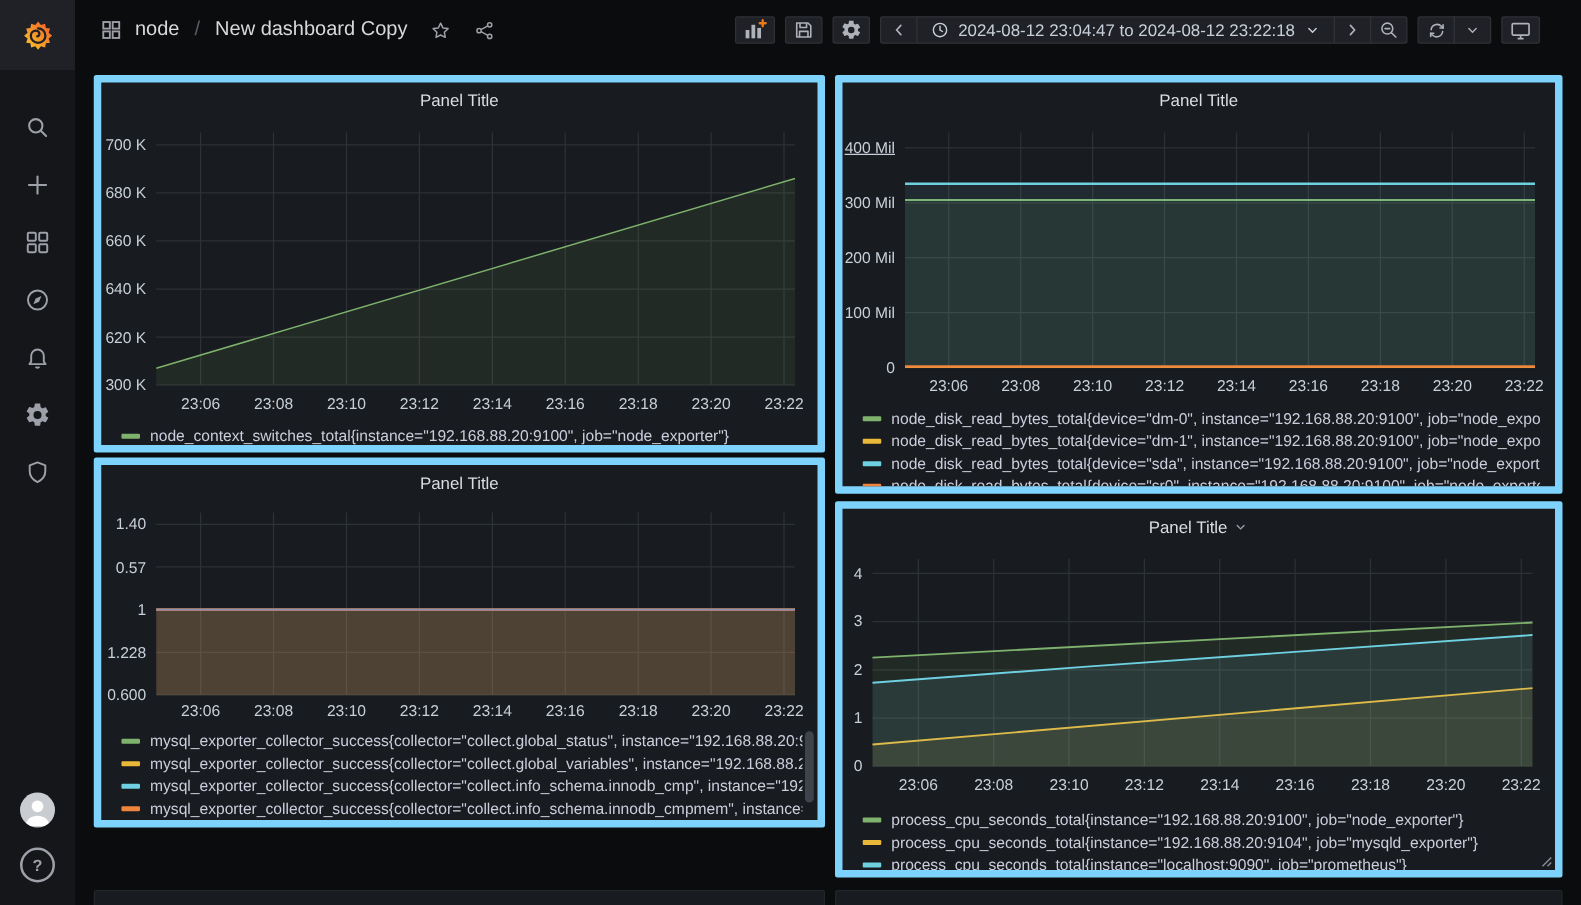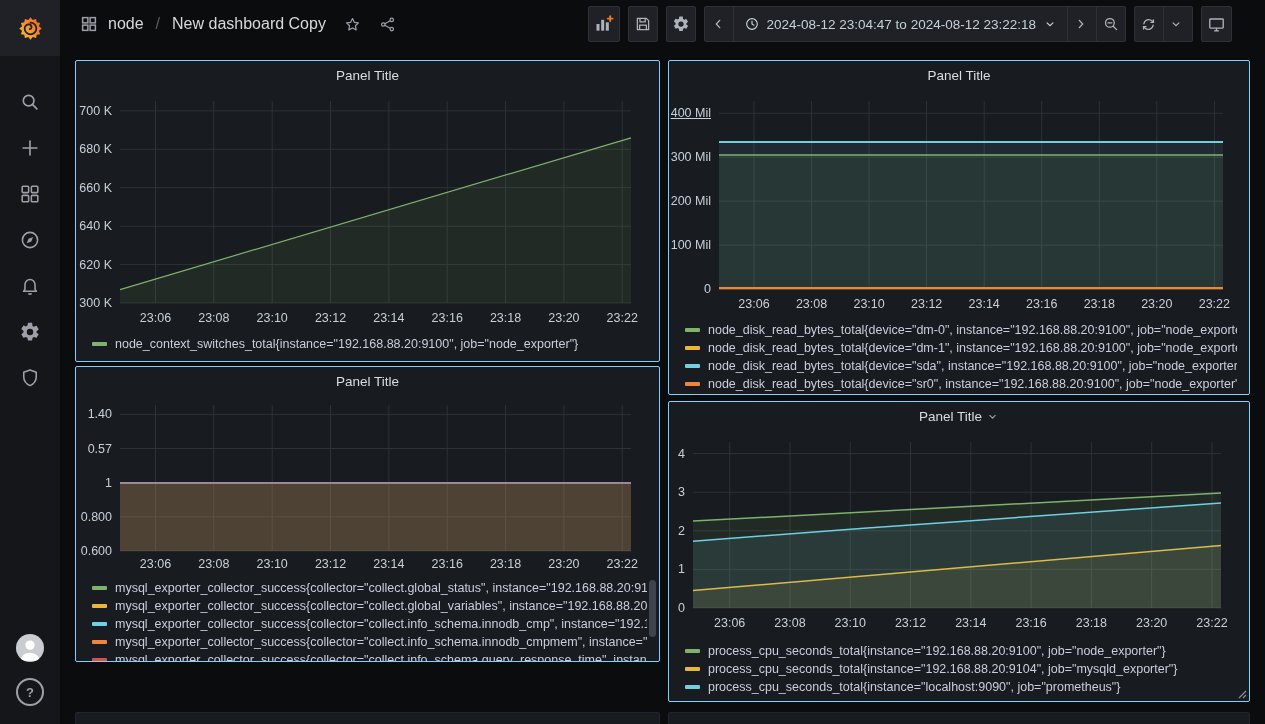--- a/index.html
+++ b/index.html
@@ -16,28 +16,28 @@
   .side-bottom{margin-top:auto;display:flex;flex-direction:column;align-items:center;gap:16px;margin-bottom:18px}
   .avatar{width:28px;height:28px;border-radius:50%;background:#c9ccd0;overflow:hidden;display:flex;align-items:flex-end;justify-content:center;cursor:pointer}
   .help-circle{width:24px;height:24px;border-radius:50%;border:2px solid #9da0a8;color:#9da0a8;font-size:13px;font-weight:bold;display:flex;align-items:center;justify-content:center;cursor:pointer}
   
   .navbar{position:absolute;left:60px;top:0;right:0;height:48px;display:flex;align-items:center;padding:0 33px 0 20px;box-sizing:border-box}
   .crumb{display:flex;align-items:center;gap:10px;color:#d8d9da;font-size:16px}
   .crumb .grid-ic{color:#9da0a8;display:flex}
   .crumb .sep{color:#5a5e66;margin:0 2px}
   .crumb-action{color:#9da0a8;display:flex;margin-left:8px;cursor:pointer}
   .nav-right{margin-left:auto;display:flex;align-items:center;gap:8px}
-  .btn{height:36px;min-width:30px;display:inline-flex;align-items:center;background:#1f2126;border:1px solid #2e3136;border-radius:2px;color:#aeb2b9;padding:0 5px;box-sizing:border-box;cursor:pointer}
+  .btn{height:22px;min-width:30px;display:inline-flex;align-items:center;justify-content:center;background:#1f2126;border:1px solid #2e3136;border-radius:2px;color:#aeb2b9;padding:0 5px;box-sizing:border-box;cursor:pointer}
   .btn-group{display:inline-flex}
   .btn-group .btn{border-radius:0;margin-left:-1px}
   .btn-group .btn:first-child{border-radius:2px 0 0 2px;margin-left:0}
   .btn-group .btn:last-child{border-radius:0 2px 2px 0}
   .time-btn{gap:7px;font-size:13.5px;color:#c7d0d9;padding:0 10px;white-space:nowrap}
   
-  .panel{position:absolute;background:#181b1f;border:1px solid #7dd3fc;border-radius:2px;box-sizing:border-box;overflow:hidden}
+  .panel{position:absolute;background:#181b1f;border:6px solid #7dd3fc;border-radius:2px;box-sizing:border-box;overflow:hidden}
   .panel-header{height:28px;display:flex;align-items:center;justify-content:center;gap:4px;cursor:pointer}
   .panel-title{color:#dcdde2;font-size:13.5px;font-weight:500}
   .plot{position:absolute;left:0;top:0;pointer-events:all}
   .y-label,.x-label{position:absolute;font-size:12.5px;color:#c7d0d9;line-height:15px;white-space:nowrap}
   .y-label{text-align:right}
   .x-label{transform:translateX(-50%)}
   .legend{position:absolute;list-style:none;margin:0;padding:0}
   .legend li{display:flex;align-items:center;height:18px;font-size:12.5px;color:#ccccdc;white-space:nowrap;overflow:hidden;cursor:pointer}
   .legend .mark{width:15px;height:4px;border-radius:1px;margin-right:8px;flex-shrink:0}
   .scroll-thumb{position:absolute;width:7px;border-radius:4px;background:#3f434c;cursor:pointer}
@@ -384,21 +384,21 @@
         <span class="mark" style="background: rgb(239, 132, 60);"></span>
         <span>mysql_exporter_collector_success{collector="collect.info_schema.innodb_cmpmem", instance="192.</span>
       </li>
       <li>
         <span class="mark" style="background: rgb(226, 77, 66);"></span>
         <span>mysql_exporter_collector_success{collector="collect.info_schema.query_response_time", instance="</span>
       </li>
     </ul>
   <div class="scroll-thumb" style="right:3px;top:213px;height:57px"></div>
 <div class="y-label" style="left: 0px; width: 36px; top: 177px;">0.600</div>
-    <div class="y-label" style="left: 0px; width: 36px; top: 142.848px;">0.800</div>
+    <div class="y-label" style="left: 0px; width: 36px; top: 142.848px;">1.228</div>
     <div class="y-label" style="left: 0px; width: 36px; top: 108.696px;">1</div>
     <div class="y-label" style="left: 0px; width: 36px; top: 74.5439px;">0.57</div>
     <div class="y-label" style="left: 0px; width: 36px; top: 40.3918px;">1.40</div>
     <div class="x-label" style="left: 79.4929px; top: 190px;">23:06</div>
     <div class="x-label" style="left: 137.837px; top: 190px;">23:08</div>
     <div class="x-label" style="left: 196.182px; top: 190px;">23:10</div>
     <div class="x-label" style="left: 254.526px; top: 190px;">23:12</div>
     <div class="x-label" style="left: 312.871px; top: 190px;">23:14</div>
     <div class="x-label" style="left: 371.215px; top: 190px;">23:16</div>
     <div class="x-label" style="left: 429.559px; top: 190px;">23:18</div>

